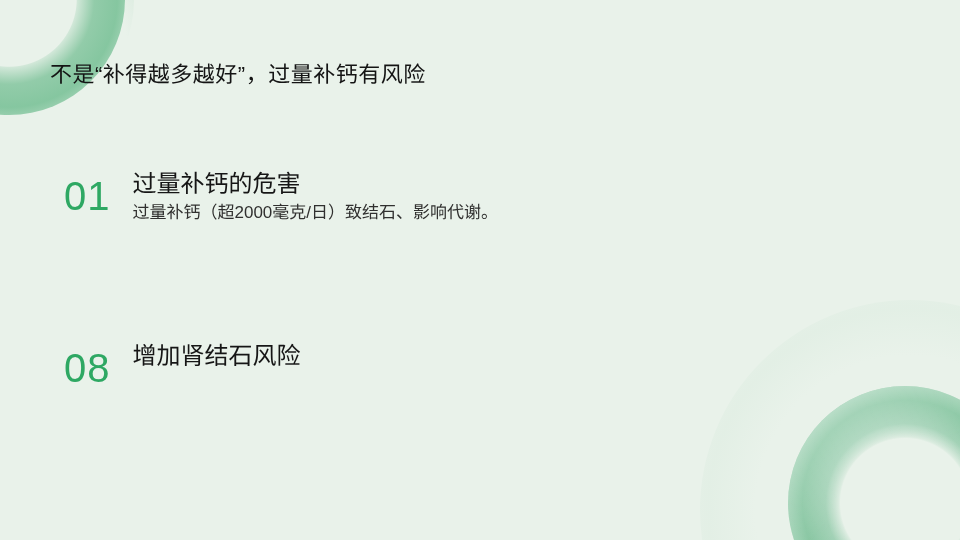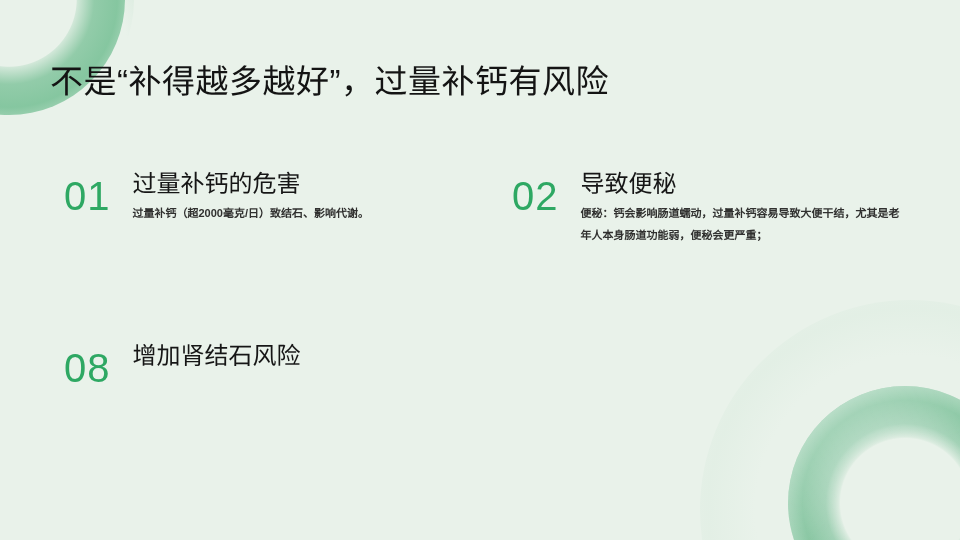--- a/index.html
+++ b/index.html
@@ -100,21 +100,21 @@
         rgba(198,226,207,0.00) 52%,
         rgba(198,226,207,0.18) 68%,
         rgba(198,226,207,0.00) 86%);
   }
 
   
   .title {
     position: absolute;
     left: 50px;
     top: 38px;
-    font-size: 33px;
+    font-size: 22px;
     line-height: 44px;
     letter-spacing: 0.5px;
     color: #141414;
     font-weight: 400;
     white-space: nowrap;
   }
 
   
   .items {
     position: absolute;
@@ -156,25 +156,25 @@
   .item-title {
     font-size: 24px;
     line-height: 26px;
     color: #161616;
     font-weight: 400;
     margin: 0 0 5px 0;
     white-space: nowrap;
   }
 
   .item-desc {
-    font-size: 11px;
+    font-size: 17px;
     line-height: 22px;
     color: #30302f;
     margin: 0;
-    font-weight: 700;
+    font-weight: 400;
   }
 
   .item-1 .item-desc { max-width: 320px; }
   .item-2 .item-desc { max-width: 352px; }
   .item-0 .item-desc,
   .item-3 .item-desc { white-space: nowrap; }
 </style>
 </head>
 <body>
 
@@ -191,27 +191,20 @@
   <div class="items">
 
     <div class="item item-0">
       <div class="item-number">01</div>
       <div class="item-body">
         <h2 class="item-title">过量补钙的危害</h2>
         <p class="item-desc">过量补钙（超2000毫克/日）致结石、影响代谢。</p>
       </div>
     </div>
 
-    <div class="item item-1">
-      <div class="item-number">02</div>
-      <div class="item-body">
-        <h2 class="item-title">导致便秘</h2>
-        <p class="item-desc">便秘：钙会影响肠道蠕动，过量补钙容易导致大便干结，尤其是老年人本身肠道功能弱，便秘会更严重；</p>
-      </div>
-    </div>
 
     <div class="item item-2">
       <div class="item-number">08</div>
       <div class="item-body">
         <h2 class="item-title">增加肾结石风险</h2>
       </div>
     </div>
 
 
   </div>

